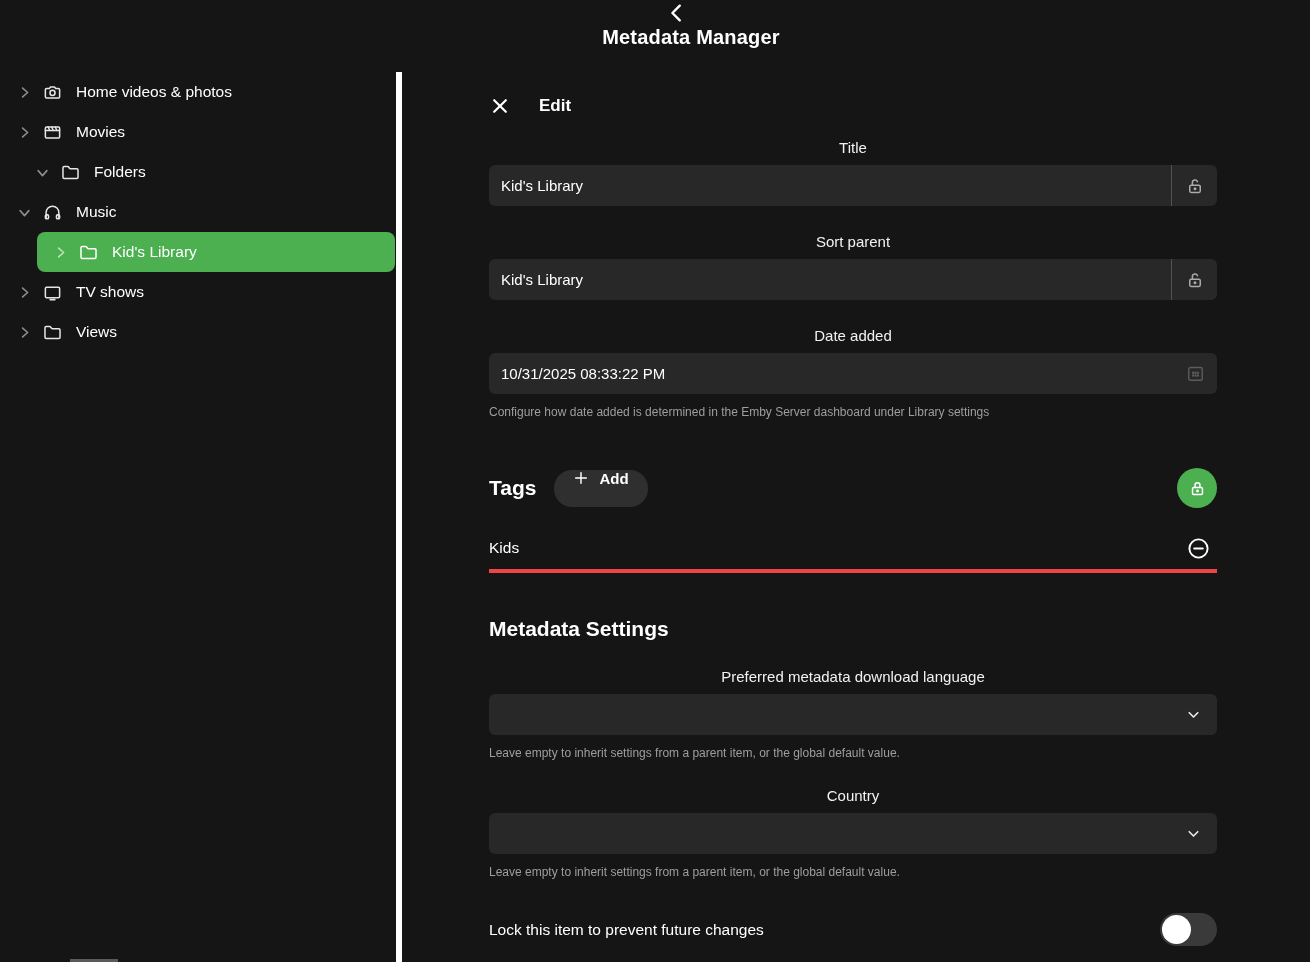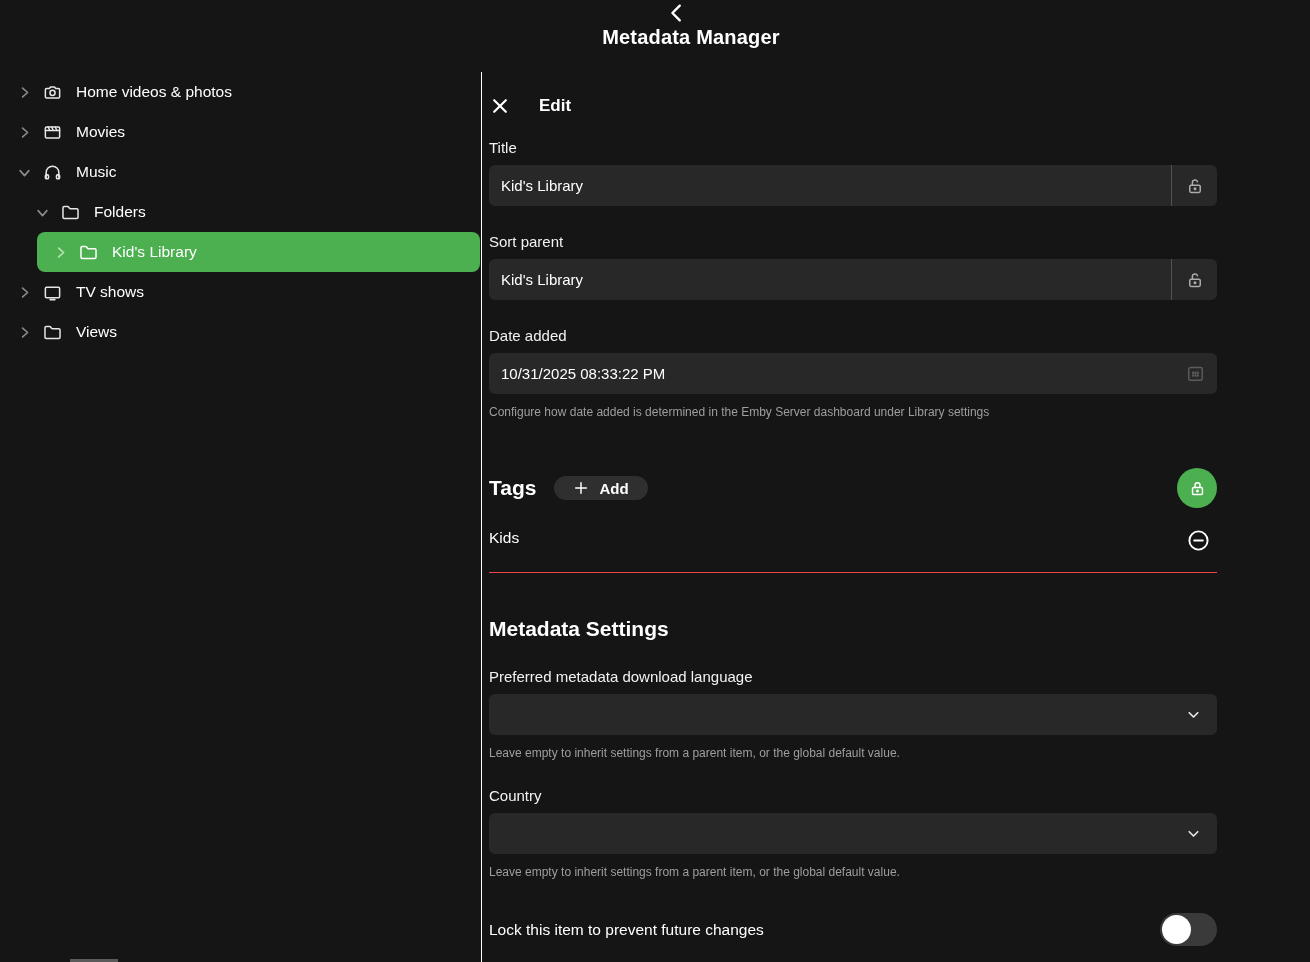--- a/index.html
+++ b/index.html
@@ -29,22 +29,22 @@
     font-size:20px;
     font-weight:bold;
     margin-left:28px;
     letter-spacing:.2px;
   }
 
   
   .sidebar {
     position:absolute;
     left:0; top:72px; bottom:0;
-    width:482px;
-    border-right:1px solid #ffffff;
+    width:402px;
+    border-right:6px solid #ffffff;
     padding-top:0;
   }
   .tree-row {
     height:40px;
     display:flex;
     align-items:center;
     font-size:15.5px;
     cursor:pointer;
     white-space:nowrap;
   }
@@ -99,21 +99,21 @@
     color:#fff; cursor:pointer;
     display:flex; align-items:center; justify-content:center;
   }
   .edit-title {
     font-size:17px;
     font-weight:bold;
     margin-left:28px;
   }
 
   .field-group { margin-top:27px; }
-  .field-label { font-size:15px; color:#f2f2f2; margin-bottom:9px; }
+  .field-label { font-size:15px; color:#f2f2f2; margin-bottom:9px;text-align:center; }
   .input-shell {
     height:41px;
     background:#282828;
     border-radius:6px;
     display:flex;
     align-items:center;
     overflow:hidden;
   }
   .input-text {
     flex:1;
@@ -152,43 +152,43 @@
   }
   .section-title { font-size:21px; font-weight:bold; }
   .add-btn {
     margin-left:18px;
     background:#2f2f2f;
     border:0;
     color:#fff;
     font-family:"Liberation Sans", sans-serif;
     font-size:15px;
     font-weight:bold;
-    height:24px;
+    height:37px;
     padding:0 19px;
     border-radius:18px;
-    display:flex; align-items:center;
+    display:flex; 
     cursor:pointer;
   }
   .add-btn .plus-icon { margin-right:10px; color:#fff; }
   .tags-lock-btn {
     margin-left:auto;
     width:40px; height:40px;
     border-radius:50%;
     background:#4caf50;
     border:0;
     color:#fff;
     display:flex; align-items:center; justify-content:center;
     cursor:pointer;
   }
   .tag-row {
     margin-top:21px;
     height:44px;
     display:flex;
-    align-items:flex-start;
-    border-bottom:1px solid #ef4444;
+    align-items:center;
+    border-bottom:4px solid #ef4444;
     padding-bottom:2px;
     gap:40px;
   }
   .tag-name { font-size:15.5px; }
   .tag-remove {
     margin-left:auto;
     margin-right:7px;
     color:#fff;
     cursor:pointer;
     display:flex; align-items:center;
@@ -270,48 +270,48 @@
           <rect x="3" y="5" width="18" height="14" rx="1.5"></rect>
           <path d="M3 9.5h18"></path>
           <path d="m6.5 5 2 4.5"></path>
           <path d="m11 5 2 4.5"></path>
           <path d="m15.5 5 2 4.5"></path>
         </svg>
     </span>
     <span class="tree-label">Movies</span>
   </div>
 
+  <div class="tree-row lv1">
+    <span class="caret">
+      <svg width="15" height="15" viewBox="0 0 24 24" fill="none" stroke="currentColor" stroke-width="2.6" stroke-linecap="round" stroke-linejoin="round">
+          <polyline points="5 9 12 17 19 9"></polyline>
+        </svg>
+    </span>
+    <span class="tree-icon">
+      <svg width="19" height="19" viewBox="0 0 24 24" fill="none" stroke="currentColor" stroke-width="1.9" stroke-linecap="round" stroke-linejoin="round">
+          <path d="M20 19.5H4a1.5 1.5 0 0 1-1.5-1.5V6A1.5 1.5 0 0 1 4 4.5h4.4a1.5 1.5 0 0 1 1.2.6l1.2 1.6a1.5 1.5 0 0 0 1.2.6H20A1.5 1.5 0 0 1 21.5 8.8V18a1.5 1.5 0 0 1-1.5 1.5Z"></path>
+        </svg>
+    </span>
+    <span class="tree-label">Folders</span>
+  </div>
+
   <div class="tree-row lv0">
     <span class="caret">
       <svg width="15" height="15" viewBox="0 0 24 24" fill="none" stroke="currentColor" stroke-width="2.6" stroke-linecap="round" stroke-linejoin="round">
           <polyline points="5 9 12 17 19 9"></polyline>
         </svg>
     </span>
     <span class="tree-icon">
       <svg width="19" height="19" viewBox="0 0 24 24" fill="none" stroke="currentColor" stroke-width="1.9" stroke-linecap="round" stroke-linejoin="round">
           <path d="M4 19v-7a8 8 0 0 1 16 0v7"></path>
           <rect x="3" y="15" width="4" height="5" rx="1.4"></rect>
           <rect x="17" y="15" width="4" height="5" rx="1.4"></rect>
         </svg>
     </span>
     <span class="tree-label">Music</span>
-  </div>
-
-  <div class="tree-row lv1">
-    <span class="caret">
-      <svg width="15" height="15" viewBox="0 0 24 24" fill="none" stroke="currentColor" stroke-width="2.6" stroke-linecap="round" stroke-linejoin="round">
-          <polyline points="5 9 12 17 19 9"></polyline>
-        </svg>
-    </span>
-    <span class="tree-icon">
-      <svg width="19" height="19" viewBox="0 0 24 24" fill="none" stroke="currentColor" stroke-width="1.9" stroke-linecap="round" stroke-linejoin="round">
-          <path d="M20 19.5H4a1.5 1.5 0 0 1-1.5-1.5V6A1.5 1.5 0 0 1 4 4.5h4.4a1.5 1.5 0 0 1 1.2.6l1.2 1.6a1.5 1.5 0 0 0 1.2.6H20A1.5 1.5 0 0 1 21.5 8.8V18a1.5 1.5 0 0 1-1.5 1.5Z"></path>
-        </svg>
-    </span>
-    <span class="tree-label">Folders</span>
   </div>
 
 
   <div class="tree-row lv2 selected">
     <span class="caret">
       <svg width="15" height="15" viewBox="0 0 24 24" fill="none" stroke="currentColor" stroke-width="2.6" stroke-linecap="round" stroke-linejoin="round">
           <polyline points="9 5 17 12 9 19"></polyline>
         </svg>
     </span>
     <span class="tree-icon">

